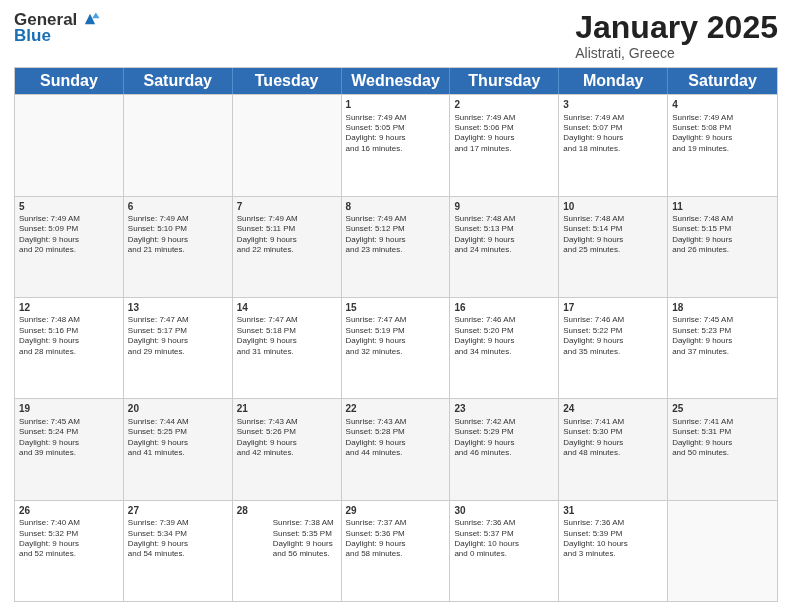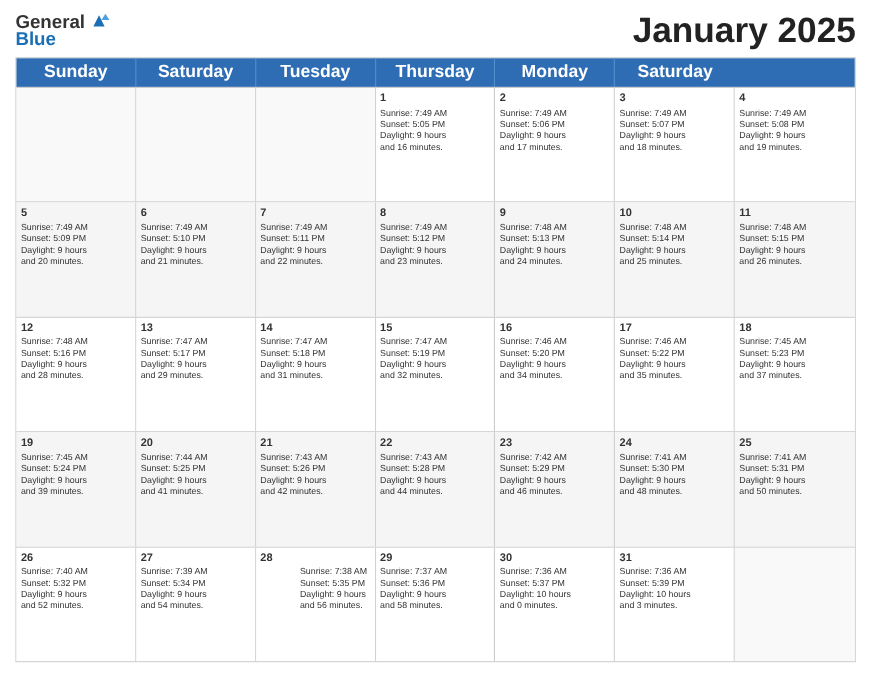--- a/index.html
+++ b/index.html
@@ -108,28 +108,30 @@
           <svg width="22" height="22" viewBox="0 0 30 30" style="margin-left:2px;margin-top:-2px;">
             <polygon points="8,22 22,22 15,8" fill="#1a6fb5"></polygon>
             <polygon points="18,14 28,14 23,6" fill="#4fa0e0"></polygon>
           </svg>
         </div>
         <span style="font-size:17px;font-weight:bold;color:#1a6fb5;margin-top:-4px;">Blue</span>
       </div>
     </div>
     <div class="title-block">
       <div class="month-title">January 2025</div>
+      <div class="location-title">Alistrati, Greece</div>
     </div>
   </div>
 
   <div class="calendar">
     <div class="cal-header-row">
       <div class="cal-header-cell">Sunday</div>
       <div class="cal-header-cell">Saturday</div>
       <div class="cal-header-cell">Tuesday</div>
+      <div class="cal-header-cell">Wednesday</div>
       <div class="cal-header-cell">Thursday</div>
       <div class="cal-header-cell">Monday</div>
       <div class="cal-header-cell">Saturday</div>
     </div>
     <div class="cal-body" id="cal-body">
     <div class="cal-week">
           <div class="cal-cell empty"></div>
           <div class="cal-cell empty"></div>
           <div class="cal-cell empty"></div>
           <div class="cal-cell">

